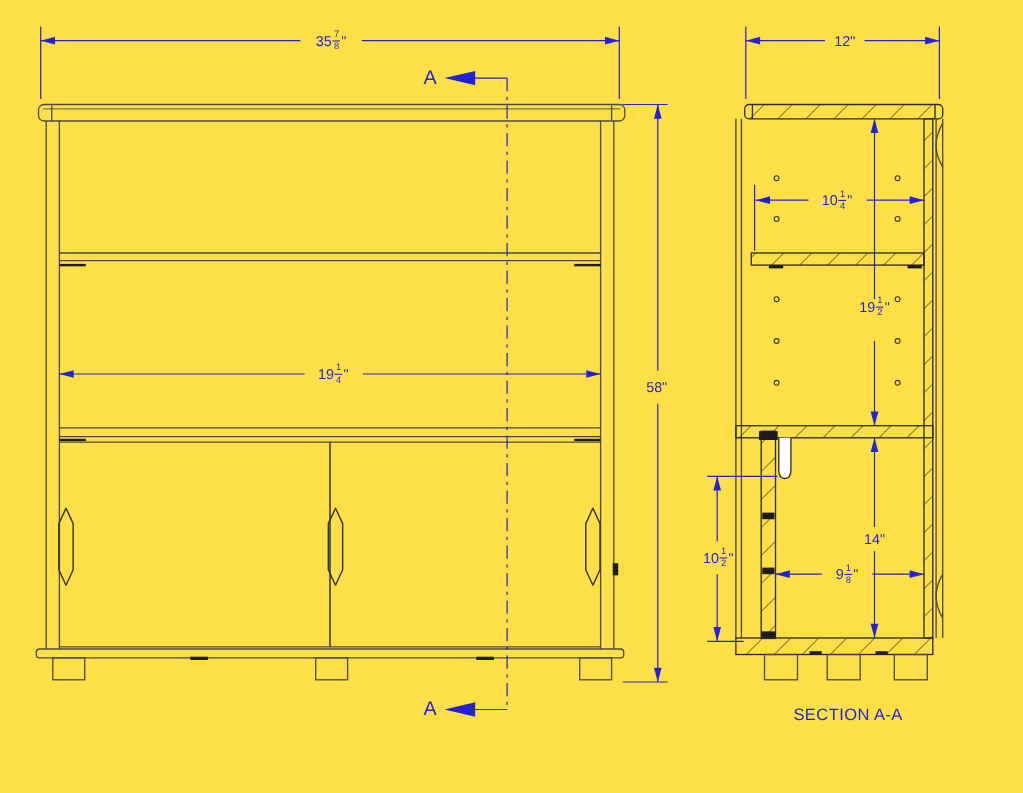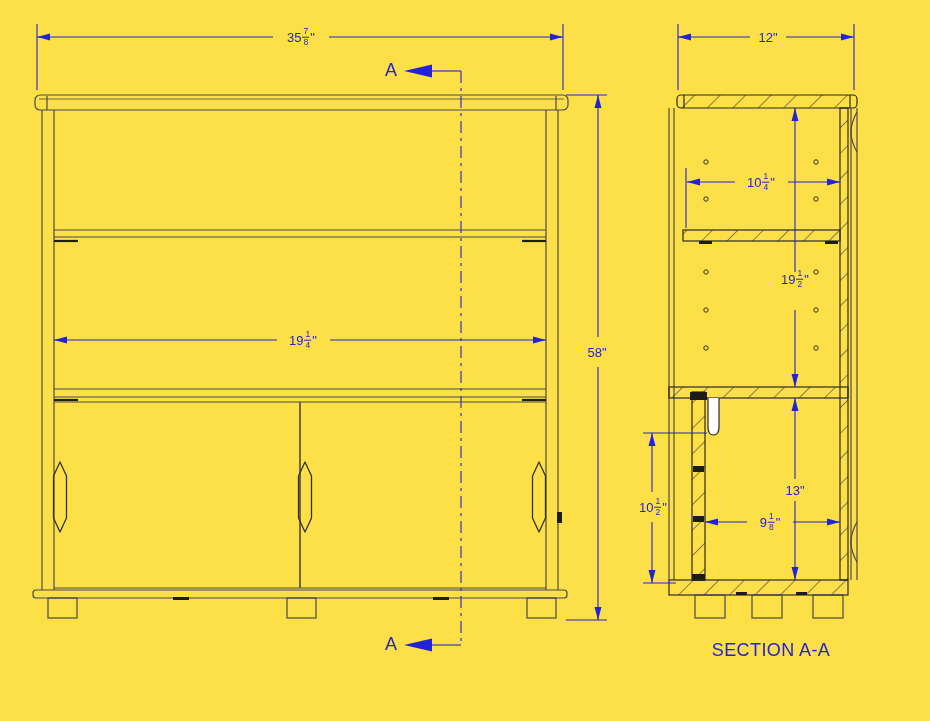--- a/index.html
+++ b/index.html
@@ -7,21 +7,21 @@
            font-family:"Liberation Sans", sans-serif;}
   #drawing svg{position:absolute;left:0;top:0;}
   .dim-label{position:absolute;transform:translate(-50%,-50%);color:#2323d6;
              font-size:13px;line-height:1;display:flex;align-items:center;white-space:nowrap;}
   .dim-label .frac{display:inline-flex;flex-direction:column;align-items:center;
              font-size:8.5px;line-height:1.15;margin:0 1px;}
   .dim-label .frac .num{border-bottom:1px solid #2323d6;padding:0 1px;}
   .marker-label{position:absolute;transform:translate(-50%,-50%);color:#2323d6;
              font-size:18px;line-height:1;}
   .section-title{position:absolute;transform:translate(-50%,-50%);color:#2323d6;
-             font-size:18px;letter-spacing:.4px;line-height:1;}
+             font-size:15px;letter-spacing:.4px;line-height:1;}
 </style>
 </head>
 <body>
 
 <div id="drawing">
 
 <svg width="930" height="721" viewBox="0 0 930 721">
   <defs>
     <pattern id="hatch" width="18" height="18" patternUnits="userSpaceOnUse" patternTransform="rotate(45)">
       <line x1="0" y1="0" x2="0" y2="18" stroke="#2a2a2a" stroke-width="1.1"></line>
@@ -263,21 +263,21 @@
 <div class="dim-label" style="left:795px;top:279px">
   <span>19</span>
       <span class="frac">
         <span class="num">1</span>
         <span class="den">2</span>
       </span>
       <span>"</span>
 </div>
 
 <div class="dim-label" style="left:795px;top:490px">
-  <span>13</span>
+  <span>14</span>
       <span>"</span>
 </div>
 
 <div class="dim-label" style="left:653px;top:507px">
   <span>10</span>
       <span class="frac">
         <span class="num">1</span>
         <span class="den">2</span>
       </span>
       <span>"</span>

